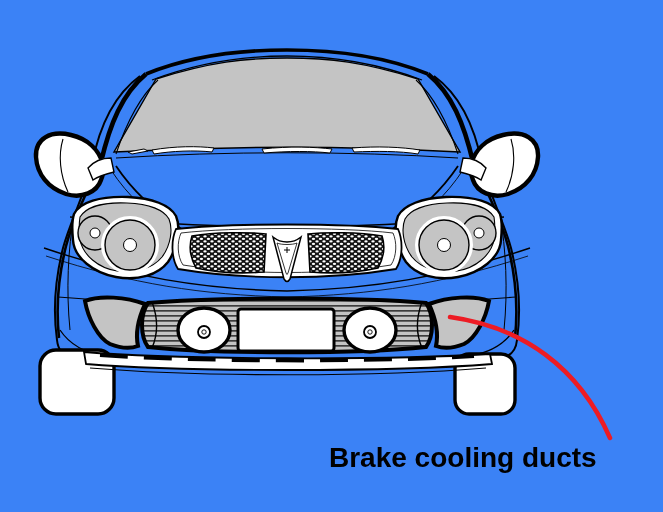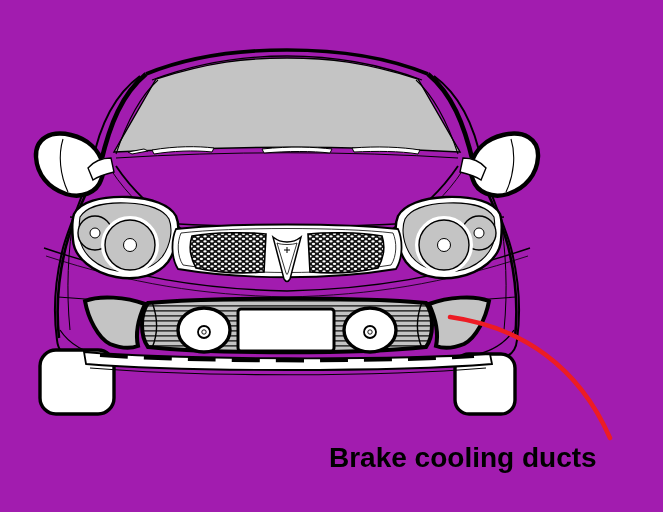--- a/index.html
+++ b/index.html
@@ -1,19 +1,19 @@
 <!DOCTYPE html>
 <html><head>
 <meta charset="utf-8">
 <style>
   html,body{margin:0;padding:0;background:#ffffff;}
   .canvas{
     position:relative;
     width:663px;height:512px;
-    background:#a21caf;
+    background:#3b82f6;
     overflow:hidden;
     font-family:"Liberation Sans",sans-serif;
   }
   svg{display:block;}
   .label-text{
     font-family:"Liberation Sans",sans-serif;
     font-weight:bold;
     font-size:28px;
     letter-spacing:0px;
   }

